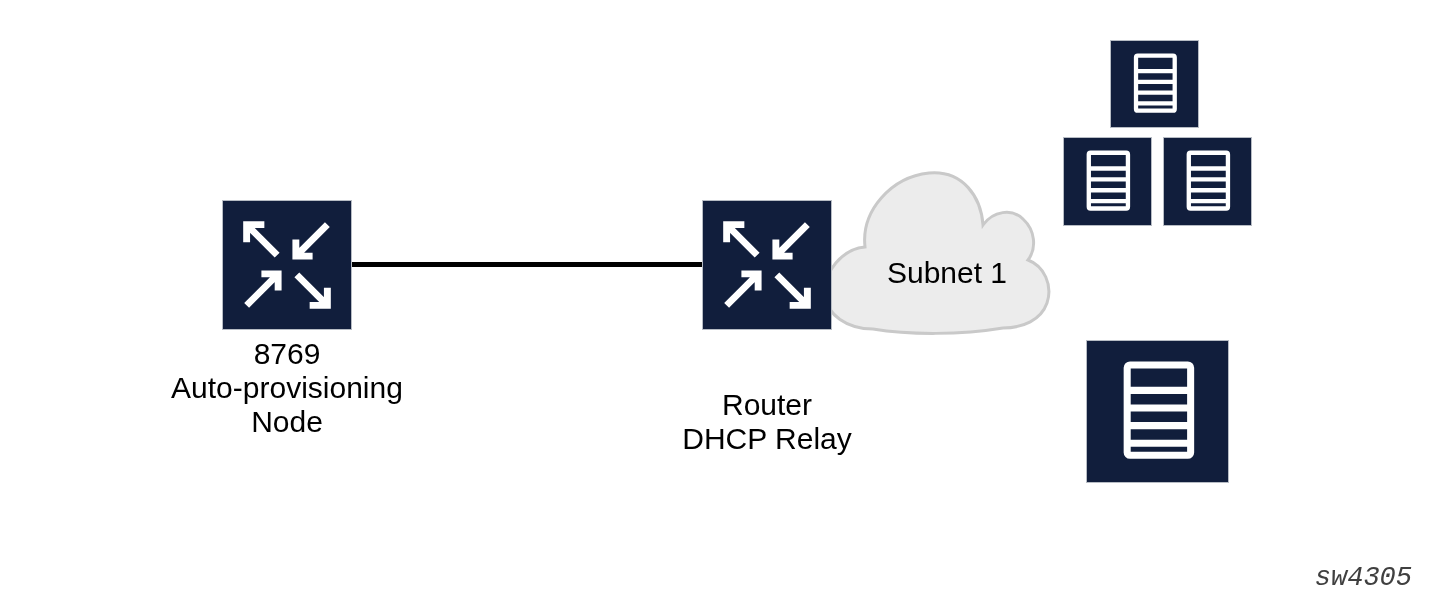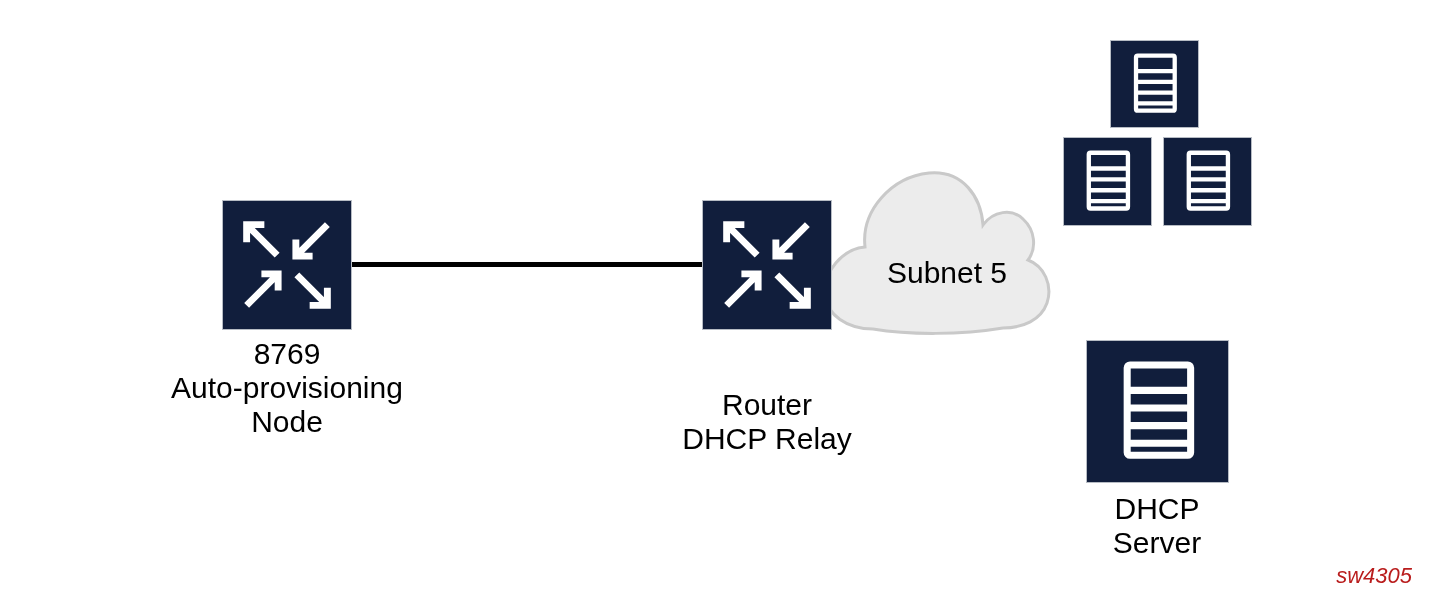--- a/index.html
+++ b/index.html
@@ -57,24 +57,24 @@
     position: absolute;
     color: var(--label-text, #000000);
     font-size: 30px;
     line-height: 34px;
     text-align: center;
     white-space: pre-line;
     z-index: 3;
   }
   .watermark {
     position: absolute;
-    font-family: Liberation Sans, sans-serif;
+    font-family: Liberation Mono, monospace;
     font-style: italic;
-    font-size: 22px;
-    color: #b91c1c;
+    font-size: 27px;
+    color: #404040;
     text-align: right;
     z-index: 3;
   }
 </style>
 </head>
 <body>
 
 <div class="stage">
 
   <div class="connector" style="left:348px; top:262px; width:360px; height:5px;"></div>
@@ -84,21 +84,21 @@
       C34,166 14,152 12,132
       C10,108 30,86 52,84
       C48,48 78,14 116,10
       C150,7 168,34 170,62
       C180,48 199,45 210,56
       C222,67 224,85 215,97
       C231,103 240,122 234,140
       C228,157 210,165 190,165
       C148,172 96,172 60,166 Z"></path>
   </svg>
-  <div class="label" style="left:852px; top:256px; width:190px;">Subnet 5</div>
+  <div class="label" style="left:852px; top:256px; width:190px;">Subnet 1</div>
 
   <div class="node" style="left:222px; top:200px; width:130px; height:130px;">
     <svg class="icon router-icon" viewBox="0 0 130 130">
       <path d="M55,55 L24,24 M24,42 L24,24 L42,24"></path>
       <path d="M106,24 L74,56 M74,39 L74,56 L91,56"></path>
       <path d="M24,106 L56,74 M39,74 L56,74 L56,91"></path>
       <path d="M75,75 L106,106 M106,88 L106,106 L88,106"></path>
     </svg>
   </div>
   <div class="label" style="left:112px; top:337px; width:350px;">8769
@@ -146,18 +146,16 @@
 
   <div class="node" style="left:1086px; top:340px; width:143px; height:143px;">
     <svg class="icon server-icon" viewBox="0 0 100 100">
       <rect x="28.5" y="17" width="45" height="64" rx="2"></rect>
       <line x1="28.5" y1="35" x2="73.5" y2="35"></line>
       <line x1="28.5" y1="47.5" x2="73.5" y2="47.5"></line>
       <line x1="28.5" y1="60" x2="73.5" y2="60"></line>
       <line x1="28.5" y1="72.5" x2="73.5" y2="72.5"></line>
     </svg>
   </div>
-  <div class="label" style="left:1032px; top:492px; width:250px;">DHCP
-Server</div>
 
   <div class="watermark" style="left:1240px; top:563px; width:172px;">sw4305</div>
 
 </div>
 
 </body></html>

